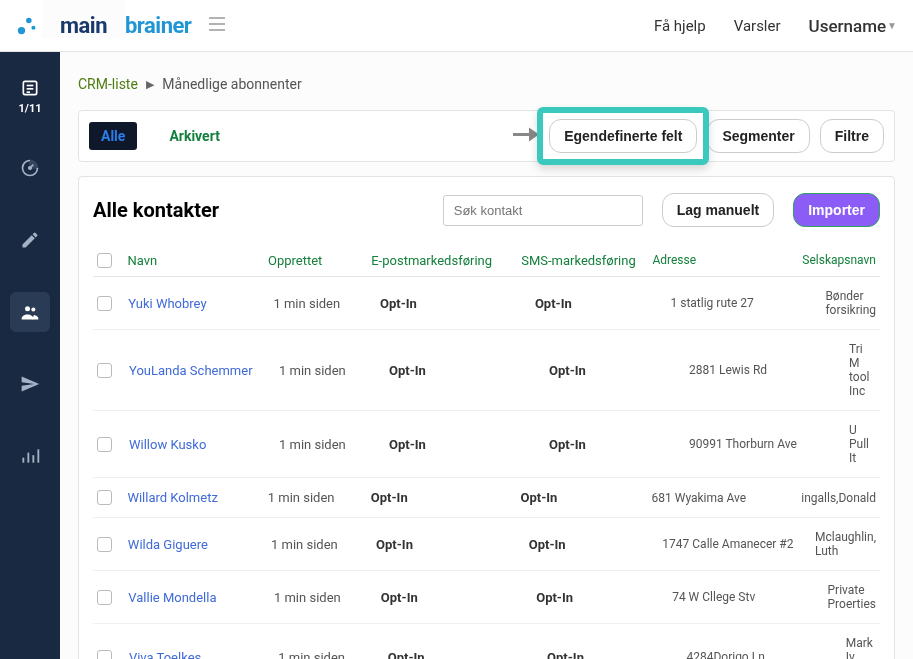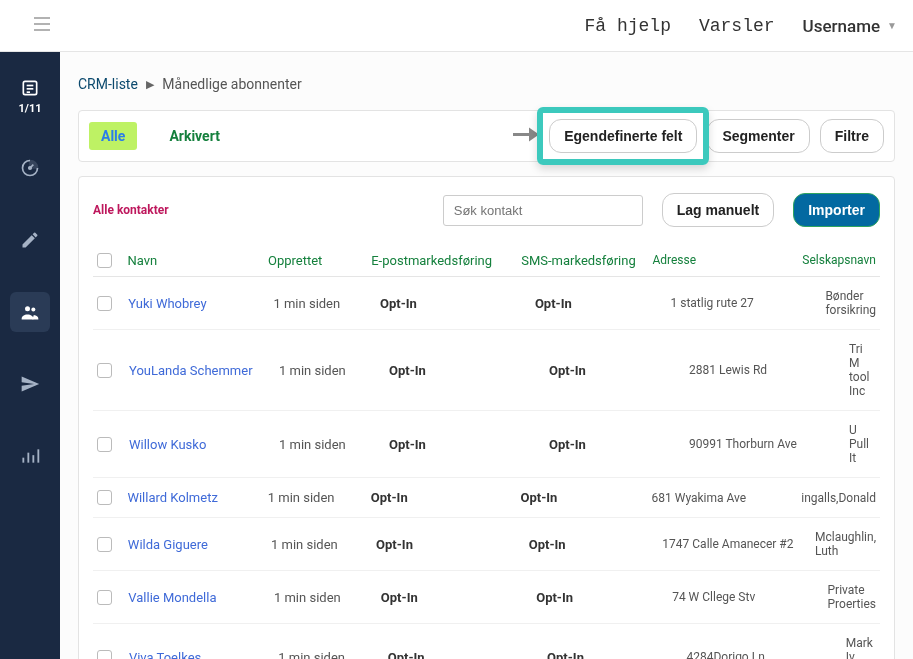--- a/index.html
+++ b/index.html
@@ -8,60 +8,60 @@
   
   
   .topbar { height: 52px; display: flex; align-items: center; padding: 0 16px; border-bottom: 1px solid #e5e5e5; }
   .logo { display: flex; align-items: center; gap: 4px; }
   .logo-dots { width: 22px; height: 22px; position: relative; }
   .logo-text { font-size: 22px; font-weight: 700; letter-spacing: -0.5px; }
   .logo-text .main { color: #1a3a6e; }
   .logo-text .brainer { color: #2196d4; }
   .hamburger { margin-left: 18px; color: #888; cursor: pointer; }
   .top-right { margin-left: auto; display: flex; align-items: center; gap: 28px; }
-  .top-link { color: #333; font-size: 18px; cursor: pointer; font-family: Liberation Mono, monospace; }
-  .username { font-size: 17px; font-weight: 500; display: flex; align-items: center; gap: 7px; cursor: pointer; }
+  .top-link { color: #333; font-size: 15px; cursor: pointer; }
+  .username { font-size: 17px; font-weight: 500; display: flex; align-items: center; gap: 1px; cursor: pointer; }
   .username .caret { color: #999; font-size: 10px; }
 
   
   .body-row { display: flex; flex: 1; overflow: hidden; }
 
   
   .sidebar { width: 60px; background: #1a2942; display: flex; flex-direction: column; align-items: center; padding-top: 24px; gap: 32px; }
   .sidebar-item { color: #a5b2c5; width: 40px; height: 40px; display: flex; flex-direction: column; align-items: center; justify-content: center; cursor: pointer; border-radius: 6px; }
   .sidebar-item.active { background: #2a3b56; color: #fff; }
   .sidebar-item svg { width: 20px; height: 20px; }
   .sidebar-label { font-size: 11px; font-weight: 700; color: #fff; margin-top: 2px; }
 
   
   .main { flex: 1; background: #fcfcfc; padding: 24px 18px 0 18px; overflow: auto; }
 
   .breadcrumb { font-size: 14px; margin-bottom: 18px; display: flex; align-items: center; gap: 8px; }
-  .breadcrumb a { color: #0c4a6e; text-decoration: none; cursor: pointer; }
+  .breadcrumb a { color: #4d7c0f; text-decoration: none; cursor: pointer; }
   .breadcrumb .sep { color: #666; font-size: 11px; }
   .breadcrumb .current { color: #555; }
 
   
   .tabs-bar { background: #fff; border: 1px solid #e3e3e3; border-radius: 4px; display: flex; align-items: center; padding: 8px 10px; margin-bottom: 14px; gap: 8px; position: relative; }
   .tabs-left { display: flex; align-items: center; gap: 20px; }
   .tab { padding: 6px 12px; font-size: 14px; font-weight: 700; cursor: pointer; border-radius: 3px; color: #15803d; }
-  .tab.active { color: #2b7de9; background: #bef264; }
+  .tab.active { color: #2b7de9; background: #0f172a; }
   .tabs-right { margin-left: auto; display: flex; align-items: center; gap: 10px; }
   .btn { background: #fff; border: 1px solid #ccc; border-radius: 12px; padding: 8px 14px; font-size: 14px; font-weight: 700; cursor: pointer; color: #222; }
   .highlight-wrap { position: relative; display: inline-block; }
   .highlight-ring { position: absolute; top: -12px; left: -12px; right: -12px; bottom: -12px; border: 6px solid #3cc9bd; border-radius: 6px; pointer-events: none; box-shadow: 0 4px 8px rgba(0,0,0,.15); }
   .arrow-indicator { position: absolute; left: -36px; top: 50%; transform: translateY(-50%); color: #777; }
 
   
   .card { background: #fff; border: 1px solid #e3e3e3; border-radius: 4px; padding: 16px 14px 10px 14px; }
   .card-header { display: flex; align-items: center; margin-bottom: 18px; gap: 12px; }
-  .card-title { font-size: 12px; font-weight: 700; color: #be185d; }
+  .card-title { font-size: 20px; font-weight: 700; color: #000000; }
   .card-header-right { margin-left: auto; display: flex; align-items: center; gap: 19px; }
   .search-input { border: 1px solid #ccc; border-radius: 3px; padding: 7px 10px; font-size: 13px; width: 200px; background: #fff; }
-  .btn-green { background: #0369a1; color: #fff; border: 1px solid #2fa55f; }
+  .btn-green { background: #8b5cf6; color: #fff; border: 1px solid #2fa55f; }
 
   
   .table { width: 100%; font-size: 13px; }
   .thead { display: flex; border-bottom: 1px solid #e5e5e5; padding: 8px 0; color: #15803d; }
   .tcell { padding: 0 4px; }
   .c-check { width: 32px; display: flex; align-items: center; }
   .c-name { width: 150px; }
   .c-created { width: 110px; }
   .c-email { width: 160px; }
   .c-sms { width: 140px; }
@@ -72,20 +72,32 @@
   .contact-link { color: #3f6ad8; cursor: pointer; margin-top: 43px; }
   .opt { font-weight: 700; color: #333; }
   .checkbox { width: 15px; height: 15px; border: 1.5px solid #bbb; border-radius: 3px; cursor: pointer; display: inline-block; }
 </style>
 </head>
 <body>
 
 <div class="app">
 
   <div class="topbar">
+    <div class="logo">
+      <span class="logo-dots">
+        <svg viewBox="0 0 24 24">
+            <circle cx="6" cy="17" r="4" fill="#2196d4"></circle>
+            <circle cx="14" cy="6" r="3" fill="#2196d4"></circle>
+            <circle cx="19" cy="14" r="2.2" fill="#2196d4"></circle>
+          </svg>
+      </span>
+      <span class="logo-text">
+        <span class="main">main</span><span class="brainer">brainer</span>
+      </span>
+    </div>
     <span class="hamburger">
       <svg width="16" height="14" viewBox="0 0 16 14">
           <line x1="0" y1="1" x2="16" y2="1" stroke="#999" stroke-width="1.5"></line>
           <line x1="0" y1="7" x2="16" y2="7" stroke="#999" stroke-width="1.5"></line>
           <line x1="0" y1="13" x2="16" y2="13" stroke="#999" stroke-width="1.5"></line>
         </svg>
     </span>
     <div class="top-right">
       <span class="top-link">Få hjelp</span>
       <span class="top-link">Varsler</span>

